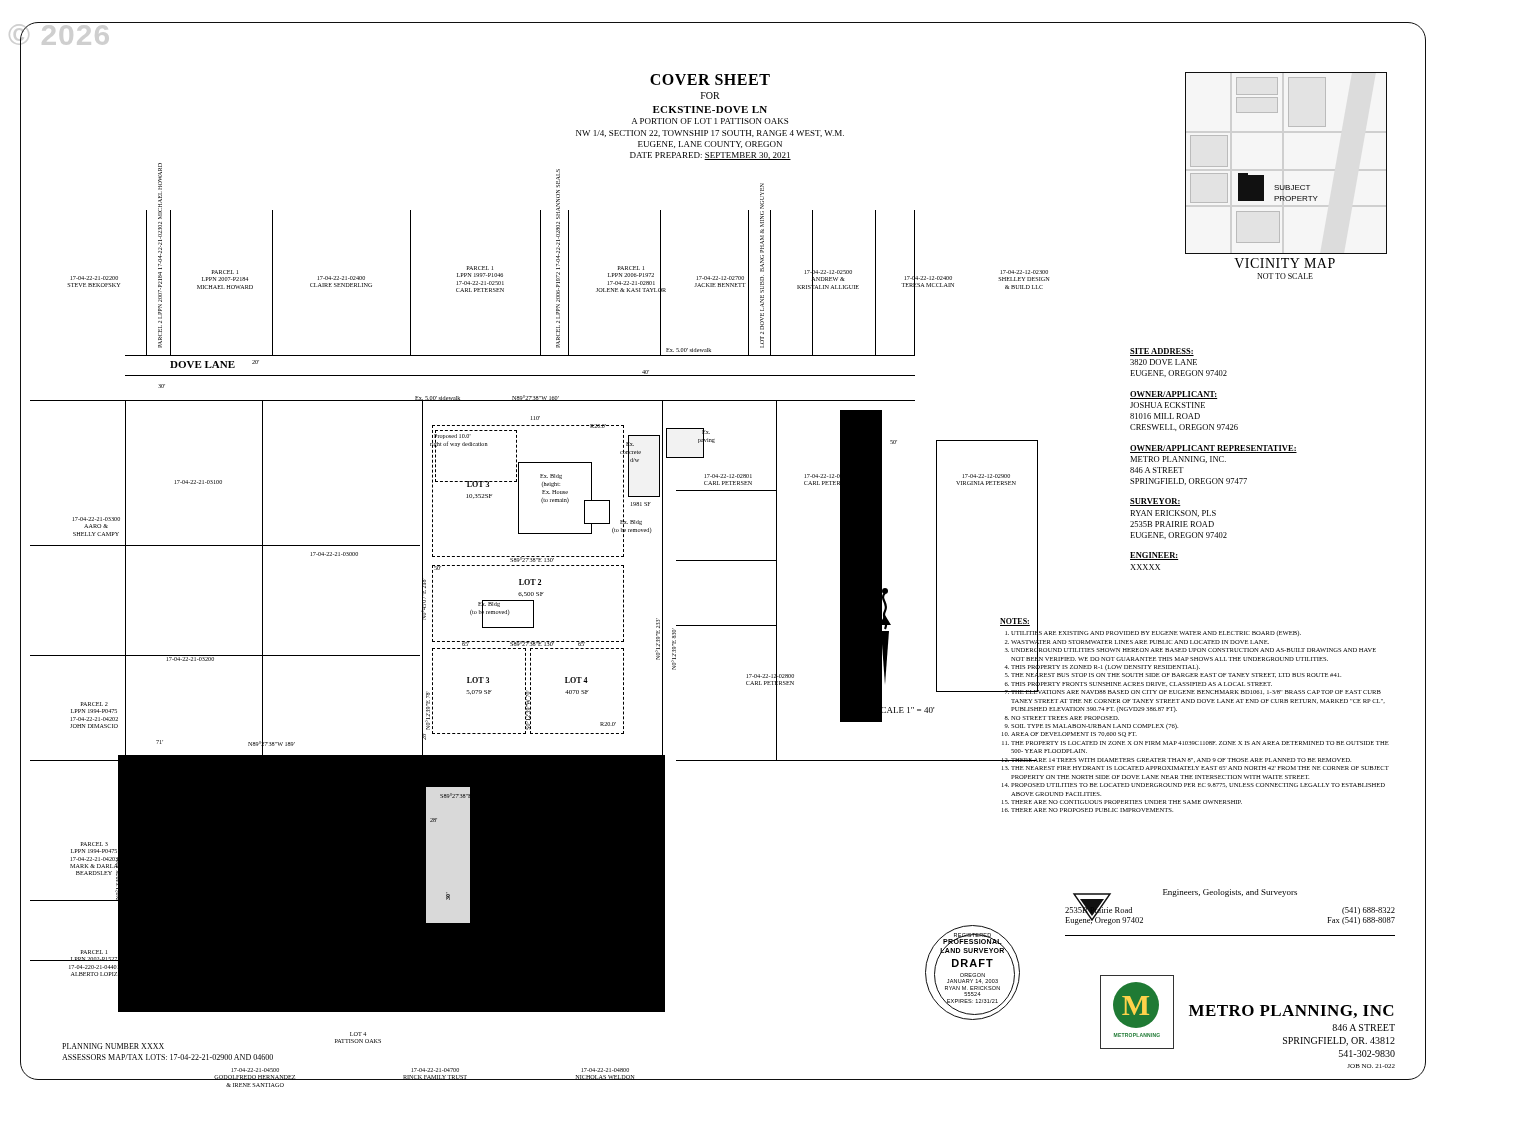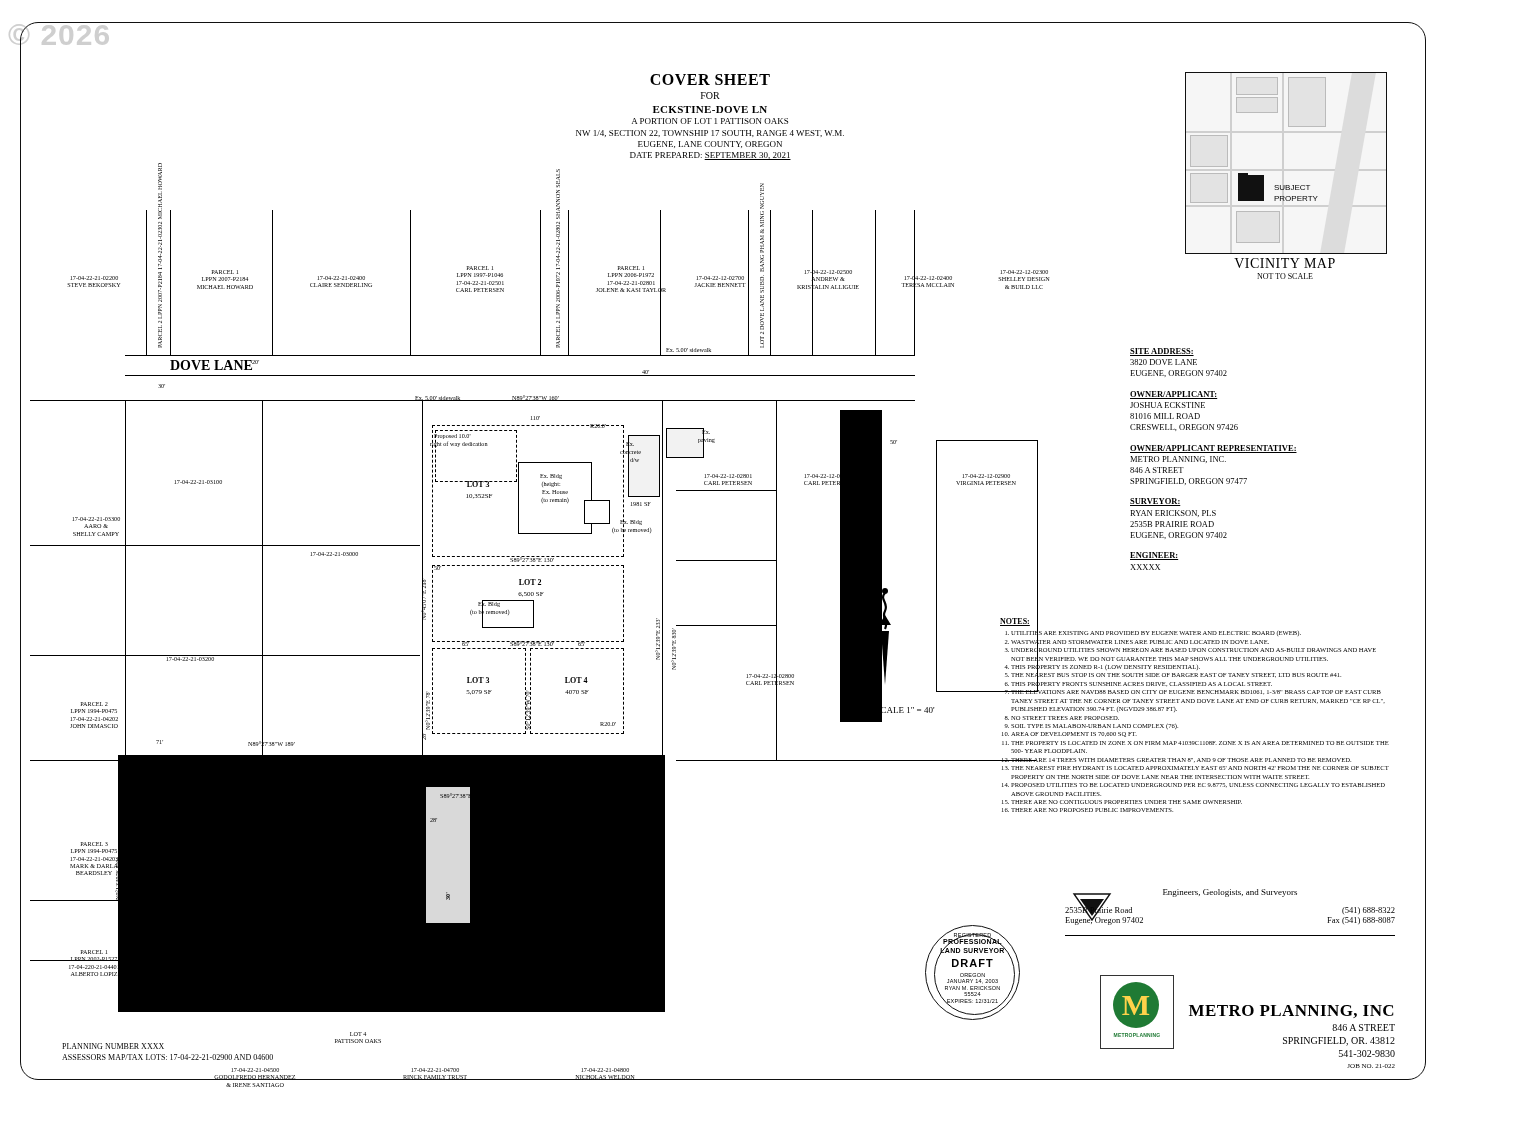--- a/index.html
+++ b/index.html
@@ -478,21 +478,21 @@
     </div>
     <div class="lbl c" style="left:340px;top:866px;width:130px;">
       <div>17-04-22-21-04700</div>
       <div>RINCK FAMILY TRUST</div>
     </div>
     <div class="lbl c" style="left:510px;top:866px;width:130px;">
       <div>17-04-22-21-04800</div>
       <div>NICHOLAS WELDON</div>
     </div>
 
-    <div class="lbl" style="left:140px;top:158px;font-size:14px;font-weight:bold;">DOVE LANE</div>
+    <div class="lbl" style="left:140px;top:158px;font-size:11px;font-weight:bold;">DOVE LANE</div>
     <div class="lbl vert" style="left:832px;top:300px;font-size:8px;font-weight:bold;letter-spacing:1px;">WAITE STREET</div>
 
     <div class="lbl" style="left:636px;top:146px;">Ex. 5.00' sidewalk</div>
     <div class="lbl" style="left:385px;top:194px;">Ex. 5.00' sidewalk</div>
     <div class="lbl" style="left:482px;top:194px;">N89°27'38"W 160'</div>
     <div class="lbl" style="left:404px;top:232px;">Proposed 10.0'</div>
     <div class="lbl" style="left:400px;top:240px;">right of way dedication</div>
     <div class="lbl c" style="left:498px;top:288px;width:54px;">Ex. House</div>
     <div class="lbl c" style="left:498px;top:296px;width:54px;">(to remain)</div>
     <div class="lbl c" style="left:494px;top:272px;width:54px;">Ex. Bldg</div>

